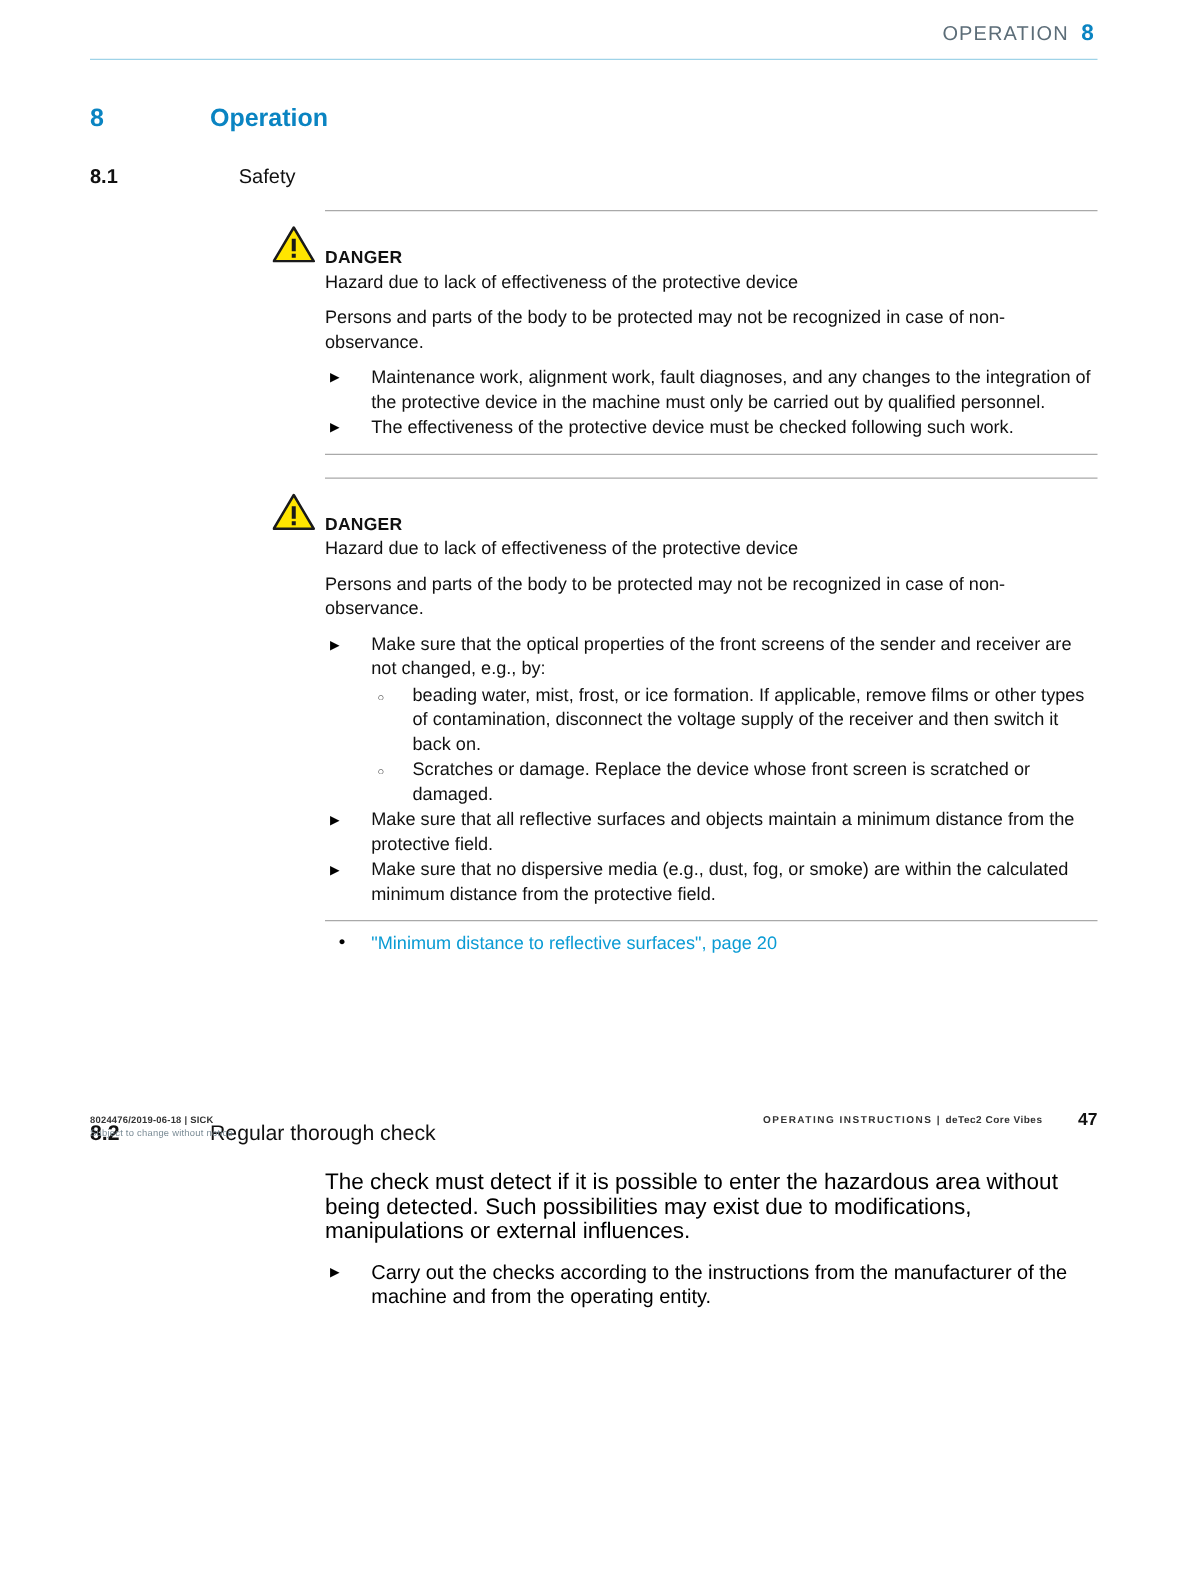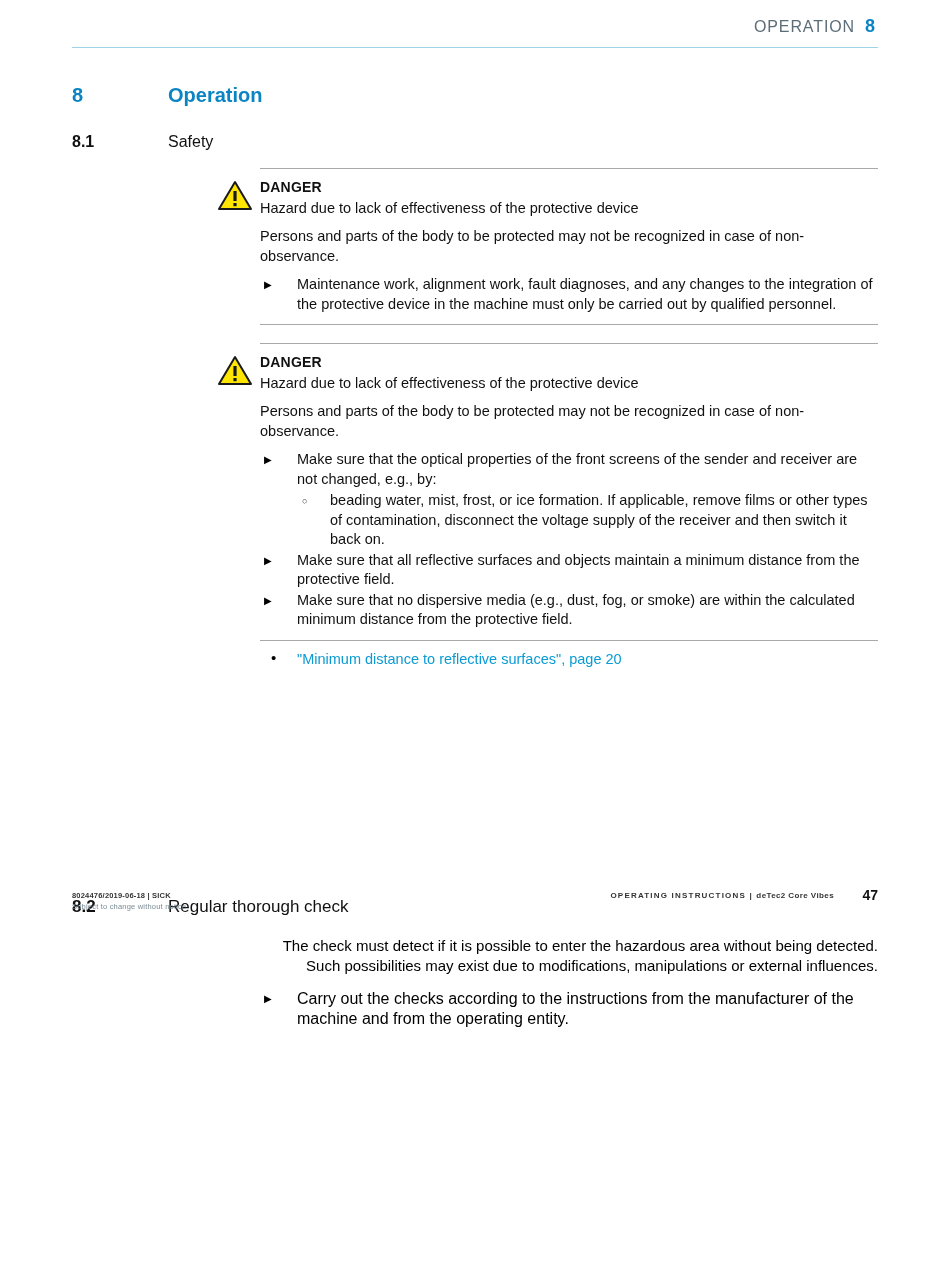--- a/index.html
+++ b/index.html
@@ -85,21 +85,21 @@
     flex: 0 0 96px;
     font-size: 16px;
     font-weight: bold;
     color: #111;
   }
   .section-title {
     font-size: 16px;
     font-weight: normal;
     color: #111;
   }
-  #section-81 { top: 133px; }
+  #section-81 { top: 133px; gap: 23px; }
   #section-82 { top: 897px; }
   #section-82 .section-num,
   #section-82 .section-title { font-size: 17px; }
 
   
   .content-col {
     position: absolute;
     left: 260px;
     width: 618px;
   }
@@ -117,20 +117,21 @@
     position: absolute;
     left: -42px;
     top: 11px;
     width: 34px;
     height: 30px;
   }
   .admon-body {
     font-size: 14.5px;
     line-height: 19.5px;
     color: #111;
+    margin-top: 18px;
   }
   .admon-label {
     font-weight: bold;
     font-size: 14px;
     letter-spacing: 0.2px;
     margin-bottom: 1px;
   }
   .admon-lead {
     margin: 0 0 9px 0;
   }
@@ -202,24 +203,23 @@
     font-size: 14.5px;
   }
 
   .further-title {
     font-weight: bold;
     font-size: 14.5px;
     margin-top: 24px;
   }
 
   .para {
-    font-size: 15px;
+    font-size: 18px;
     line-height: 19.5px;
     margin: 0 0 12px 0;
-    text-align: right;
   }
 
   
   .footer {
     position: absolute;
     bottom: 24px;
     left: 72px;
     right: 72px;
     height: 34px;
   }
@@ -289,20 +289,21 @@
           <rect x="15.4" y="11" width="3.2" height="10" fill="#1a1a1a"></rect>
           <rect x="15.4" y="23" width="3.2" height="3.2" fill="#1a1a1a"></rect>
         </svg>
       </div>
       <div class="admon-body">
         <div class="admon-label">DANGER</div>
         <p class="admon-lead">Hazard due to lack of effectiveness of the protective device</p>
         <p class="admon-sub">Persons and parts of the body to be protected may not be recognized in case of non-observance.</p>
         <ul class="arrow-list">
           <li>Maintenance work, alignment work, fault diagnoses, and any changes to the integration of the protective device in the machine must only be carried out by qualified personnel.</li>
+          <li>The effectiveness of the protective device must be checked following such work.</li>
         </ul>
       </div>
     </div>
 
     <div class="admon">
       <div class="admon-icon">
         <svg viewBox="0 0 34 30" width="34" height="30" aria-hidden="true">
           <polygon points="17,2 33,29 1,29" fill="#ffe500" stroke="#1a1a1a" stroke-width="2" stroke-linejoin="round"></polygon>
           <rect x="15.4" y="11" width="3.2" height="10" fill="#1a1a1a"></rect>
           <rect x="15.4" y="23" width="3.2" height="3.2" fill="#1a1a1a"></rect>
@@ -310,20 +311,21 @@
       </div>
       <div class="admon-body">
         <div class="admon-label">DANGER</div>
         <p class="admon-lead">Hazard due to lack of effectiveness of the protective device</p>
         <p class="admon-sub">Persons and parts of the body to be protected may not be recognized in case of non-observance.</p>
         <ul class="arrow-list">
           <li>
             <span>Make sure that the optical properties of the front screens of the sender and receiver are not changed, e.g., by:</span>
             <ul class="circle-list">
               <li>beading water, mist, frost, or ice formation. If applicable, remove films or other types of contamination, disconnect the voltage supply of the receiver and then switch it back on.</li>
+              <li>Scratches or damage. Replace the device whose front screen is scratched or damaged.</li>
             </ul>
           </li>
           <li>Make sure that all reflective surfaces and objects maintain a minimum distance from the protective field.</li>
           <li>Make sure that no dispersive media (e.g., dust, fog, or smoke) are within the calculated minimum distance from the protective field.</li>
         </ul>
       </div>
     </div>
 
 
     <ul class="bullet-list">

